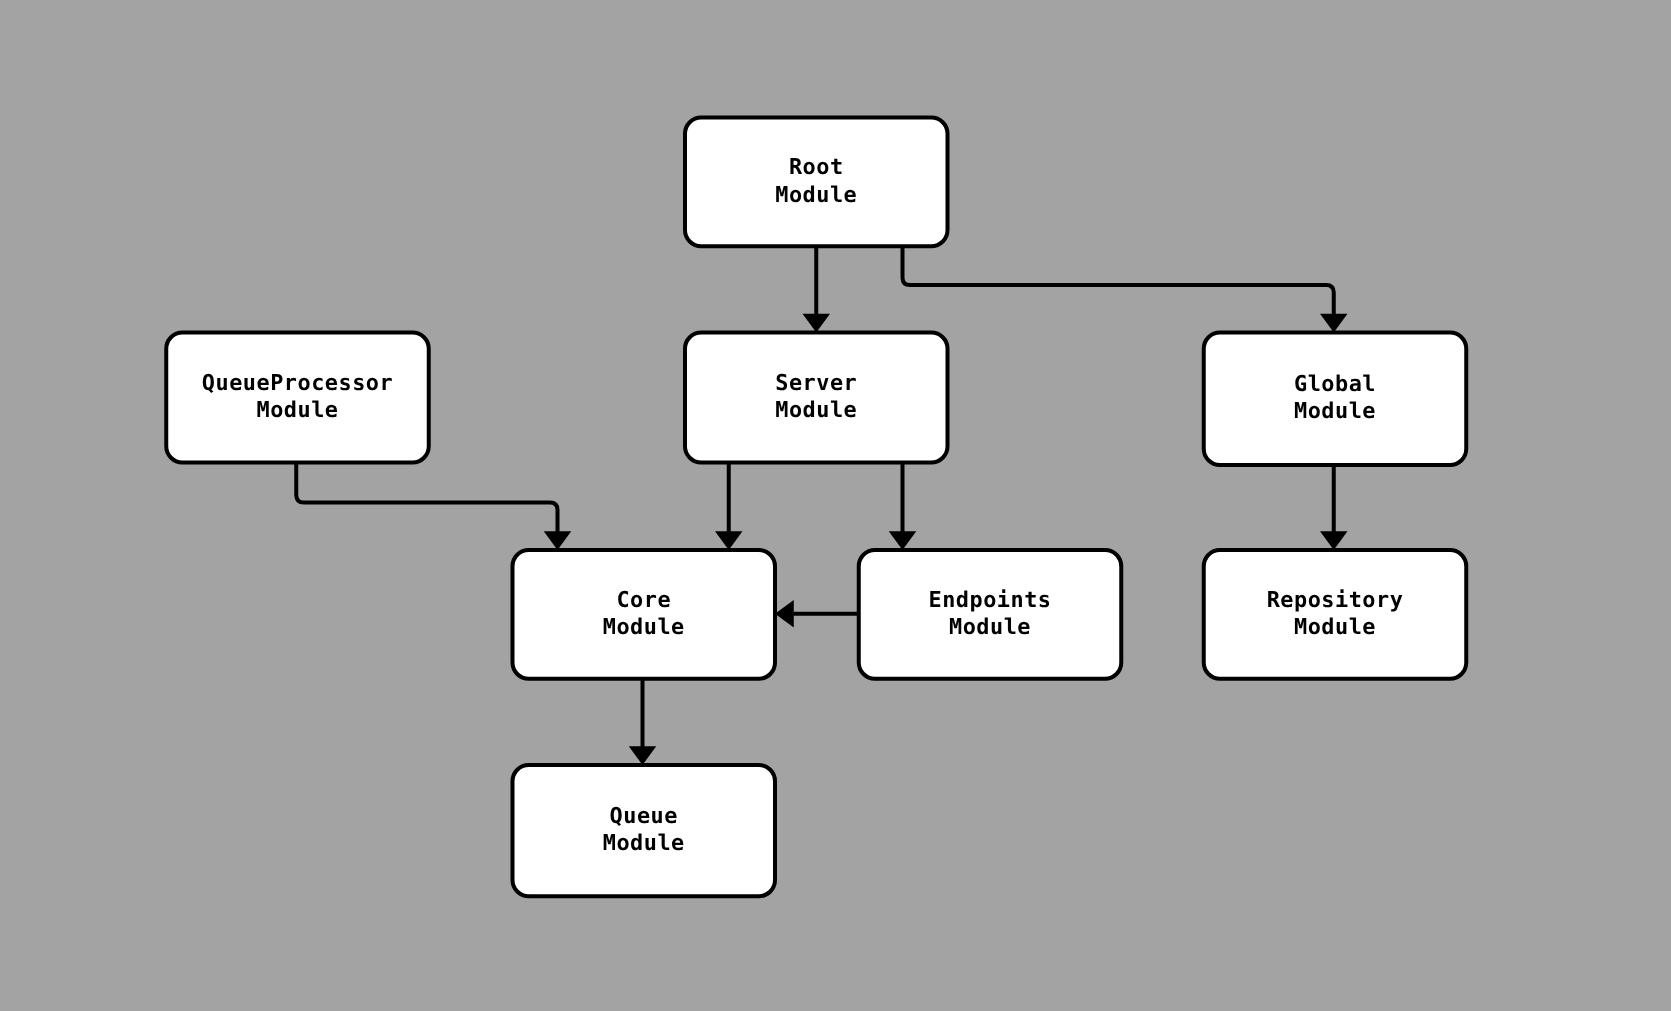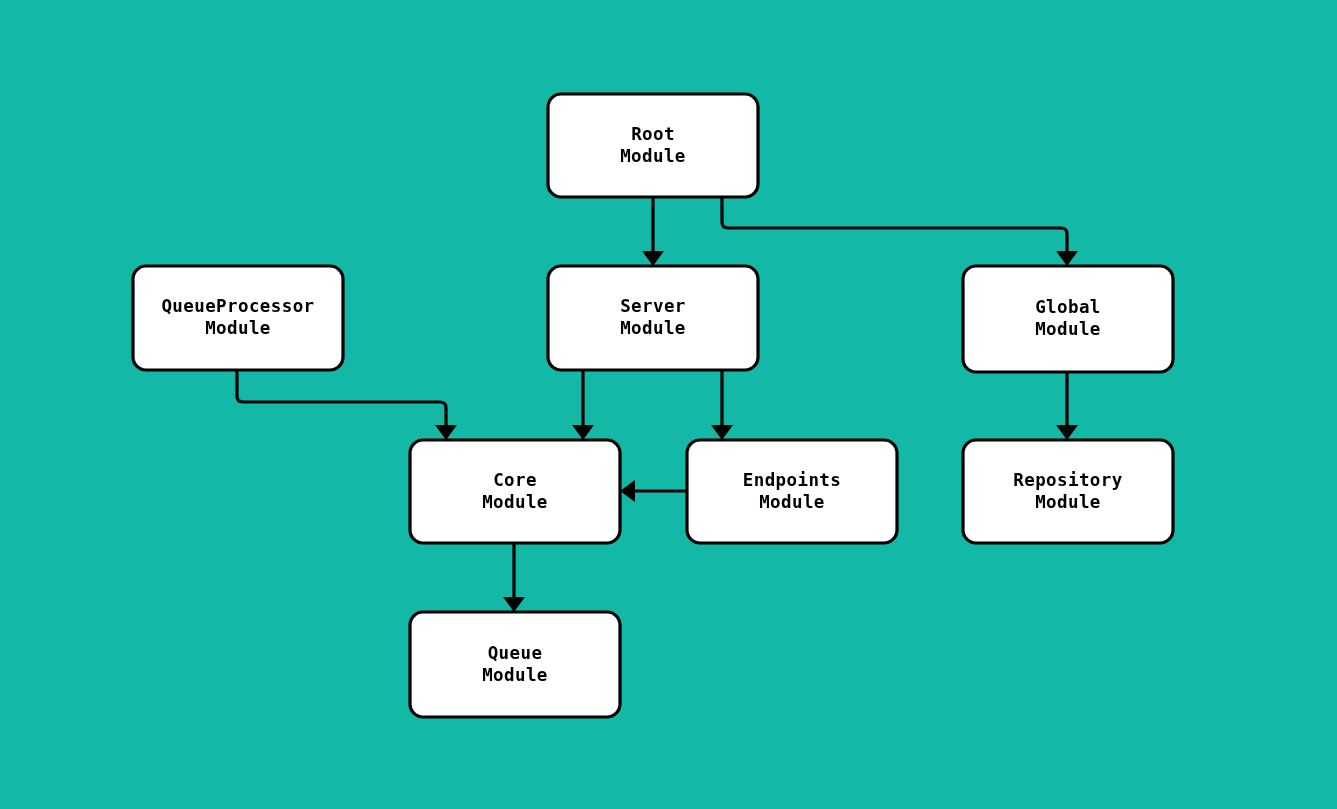--- a/index.html
+++ b/index.html
@@ -11,21 +11,21 @@
   body {
     width: 1337px;
     height: 809px;
     font-family: "DejaVu Sans Mono", "Liberation Mono", monospace;
     overflow: hidden;
   }
   #diagram-root {
     position: relative;
     width: 1337px;
     height: 809px;
-    background: #14b8a6;
+    background: #a3a3a3;
   }
   svg#diagram-canvas {
     display: block;
     width: 1337px;
     height: 809px;
   }
   .node-box {
     fill: #ffffff;
     stroke: #000000;
     stroke-width: 3.2;

